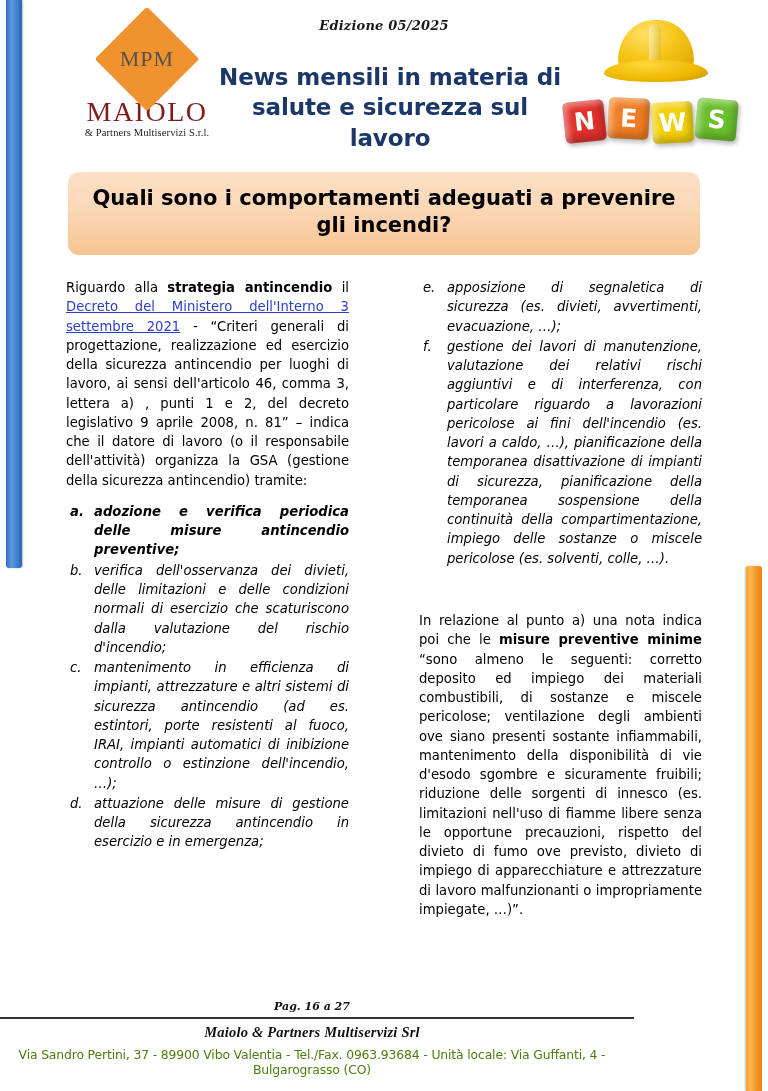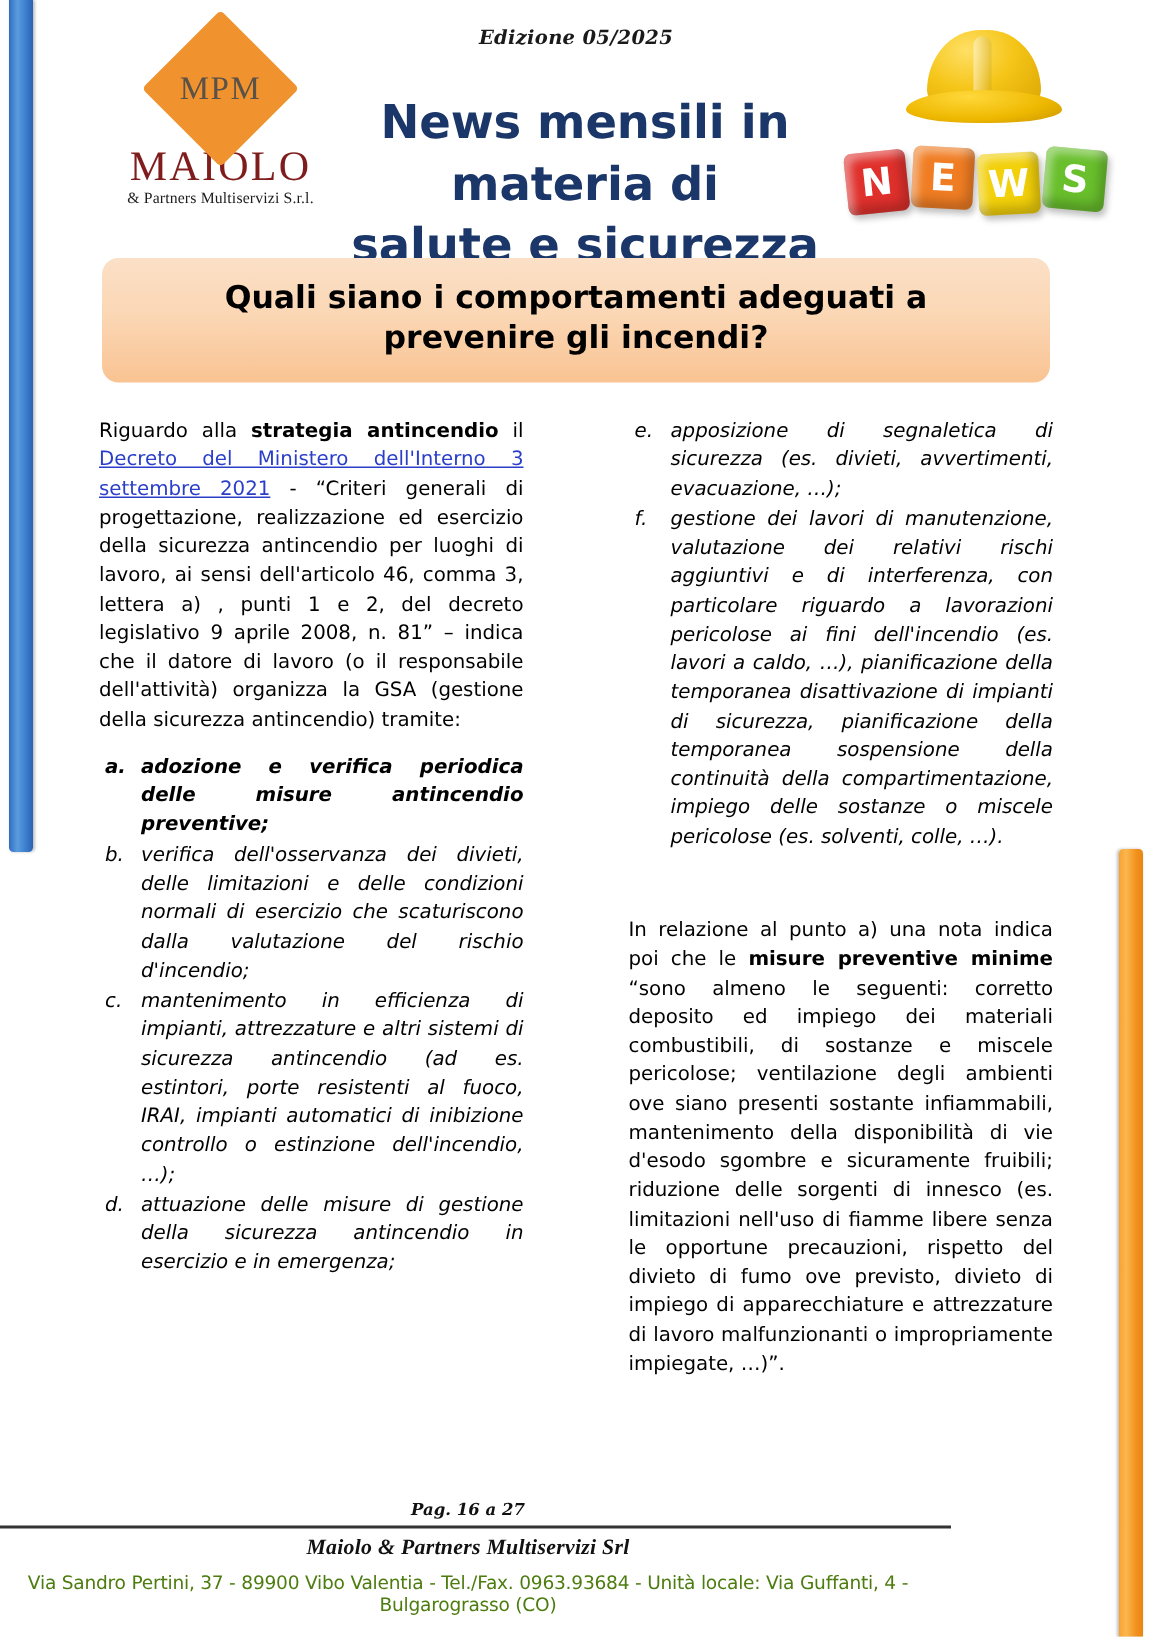--- a/index.html
+++ b/index.html
@@ -107,21 +107,21 @@
 
   
   .header-title {
     position: absolute;
     left: 210px;
     top: 62px;
     width: 360px;
     text-align: center;
     font-family: "DejaVu Sans", sans-serif;
     font-weight: bold;
-    font-size: 31px;
+    font-size: 23px;
     line-height: 1.32;
     color: #1b3668;
     letter-spacing: -0.1px;
   }
 
   
   .news-art {
     position: absolute;
     right: 24px;
     top: 16px;
@@ -338,21 +338,21 @@
     </div>
     <div class="news-cubes">
       <div class="cube c0">N</div>
       <div class="cube c1">E</div>
       <div class="cube c2">W</div>
       <div class="cube c3">S</div>
     </div>
   </div>
 </div>
 
-<div class="question-banner">Quali siano i comportamenti adeguati a prevenire gli incendi?</div>
+<div class="question-banner">Quali sono i comportamenti adeguati a prevenire gli incendi?</div>
 
 <div class="columns">
 
   <div class="col col-left">
     <p class="para upright"><span class="up">Riguardo alla </span><b>strategia antincendio</b><span class="up"> il </span><a class="link" href="#">Decreto del Ministero dell'Interno 3 settembre 2021</a><span class="it"> - “Criteri generali di progettazione, realizzazione ed esercizio della sicurezza antincendio per luoghi di lavoro, ai sensi dell'articolo 46, comma 3, lettera a) , punti 1 e 2, del decreto legislativo 9 aprile 2008, n. 81” – indica che il datore di lavoro (o il responsabile dell'attività) organizza la GSA (gestione della sicurezza antincendio) tramite:</span></p>
 
     <ol class="alpha list-left">
       <li class="bold">
         <span class="marker">a.</span>
         <span>adozione e verifica periodica delle misure antincendio preventive;</span>

